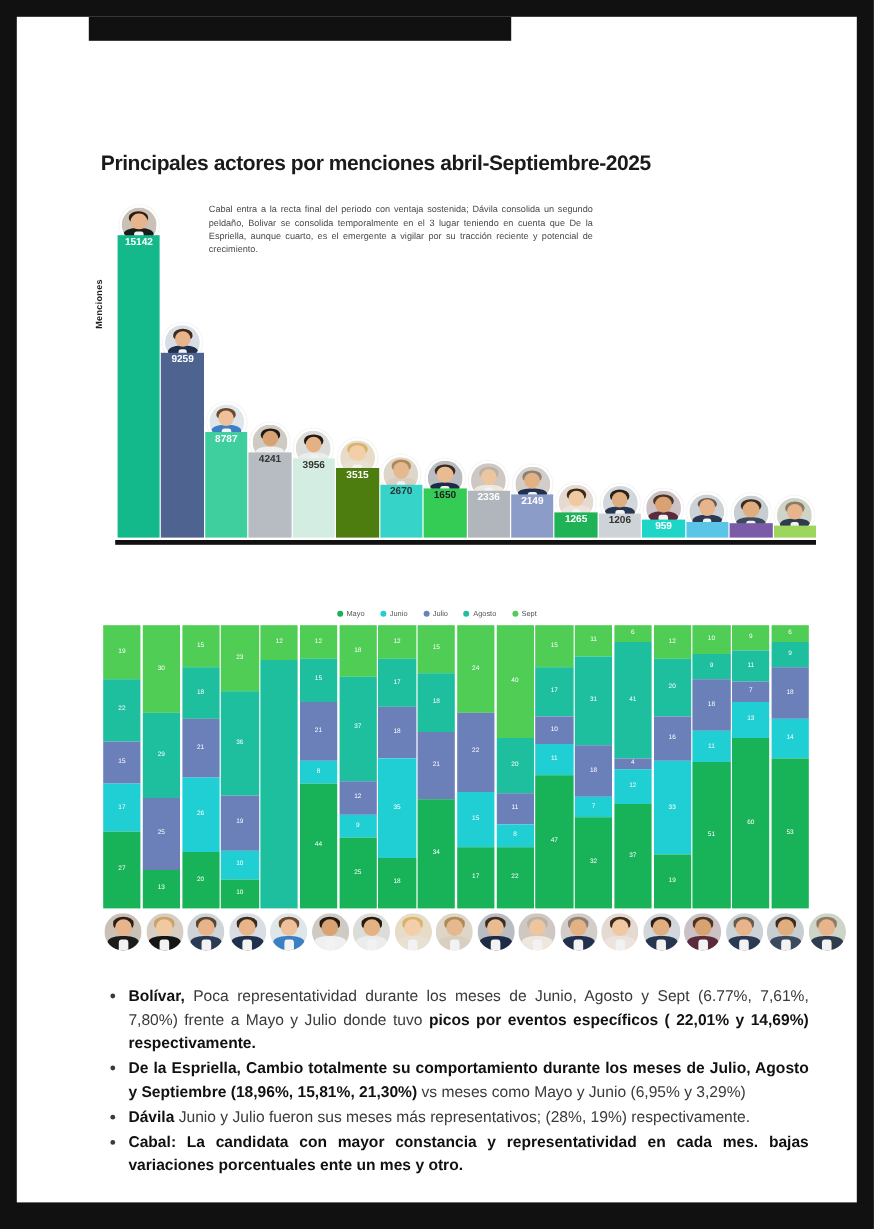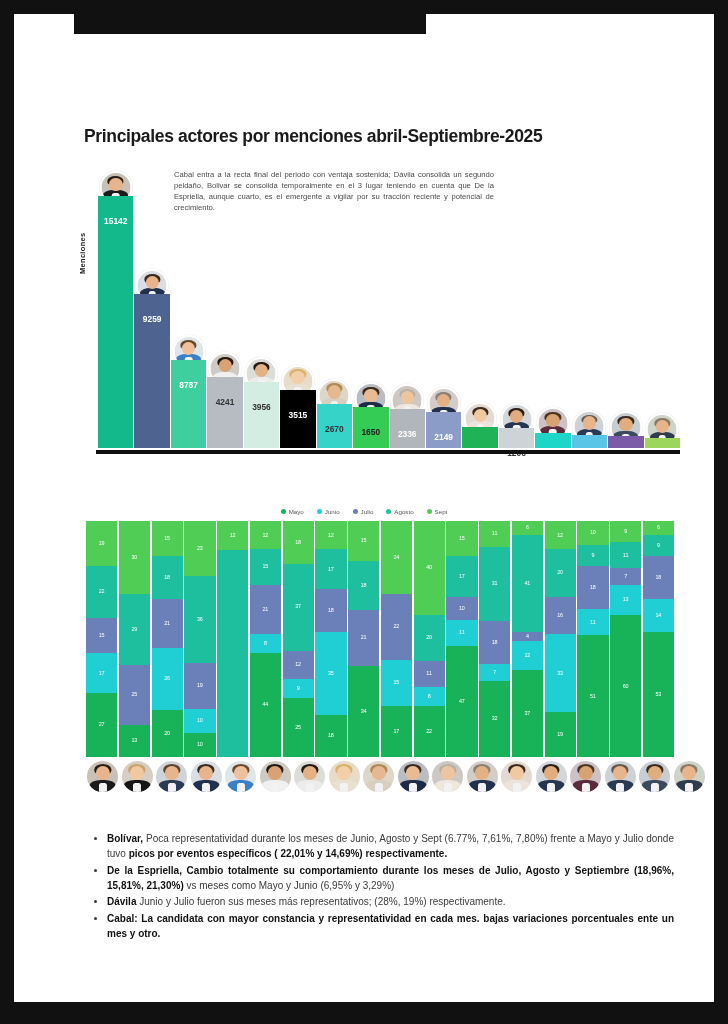--- a/index.html
+++ b/index.html
@@ -66,21 +66,21 @@
     position:absolute; left:14px; bottom:6px; right:0;
     height:268px;
     display:flex; align-items:flex-end; gap:1px;
   }
   .barwrap { position:relative; flex:1 1 0; }
   .bar {
     width:100%; position:relative;
     display:flex; justify-content:center;
   }
   .bar-val {
-    position:absolute; top:20px;
+    position:absolute; top:0;
     font-size:8.4px; font-weight:700;
     white-space:nowrap;
   }
   .avatar {
     position:absolute; left:50%; transform:translateX(-50%);
     border-radius:50%; overflow:hidden;
     border:2px solid #fff;
     box-shadow:0 0 1px rgba(0,0,0,.25);
   }
   .baseline {
@@ -124,21 +124,21 @@
   }
   .av2wrap { flex:1 1 0; display:flex; justify-content:center; }
   .av2 {
     width:33px; height:33px; border-radius:50%;
     overflow:hidden; border:1.5px solid #fff;
   }
 
   
   .bullets {
     position:absolute; left:80px; top:806px; width:580px;
-    font-size:10px; line-height:1.5; color:#3a3a3a;margin-top:11px;
+    font-size:13px; line-height:1.5; color:#3a3a3a;
   }
   .bullets li { margin-bottom:1.5px; text-align:justify; }
   .bullets ul { padding-left:13px; }
   .bullets b { color:#111; }
 
   
   .face { width:100%; height:100%; position:relative; }
   .face .bg   { position:absolute; inset:0; }
   .face .head { position:absolute; left:50%; top:16%; transform:translateX(-50%);
                 width:46%; height:46%; border-radius:50%; }
@@ -236,21 +236,21 @@
           <div class="barwrap">
             <div class="avatar" style="width:33px;height:33px;bottom:50.498216880200765px">
               <div class="face">
                 <div class="bg" style="background:#e6dcc8"></div>
                 <div class="body" style="background:#e8e1d2"></div>
                 <div class="shirt"></div>
                 <div class="hair" style="background:#d9b36b"></div>
                 <div class="head" style="background:#f2cfa8"></div>
               </div>
             </div>
-            <div class="bar" style="height:58.498216880200765px;background:#000000">
+            <div class="bar" style="height:58.498216880200765px;background:#4d7c0f">
               <span class="bar-val" style="color:#ffffff">3515</span>
             </div>
           </div>
           <div class="barwrap">
             <div class="avatar" style="width:33px;height:33px;bottom:36.43534539690926px">
               <div class="face">
                 <div class="bg" style="background:#ded6c8"></div>
                 <div class="body" style="background:#d8cfc0"></div>
                 <div class="shirt"></div>
                 <div class="hair" style="background:#b08a55"></div>

